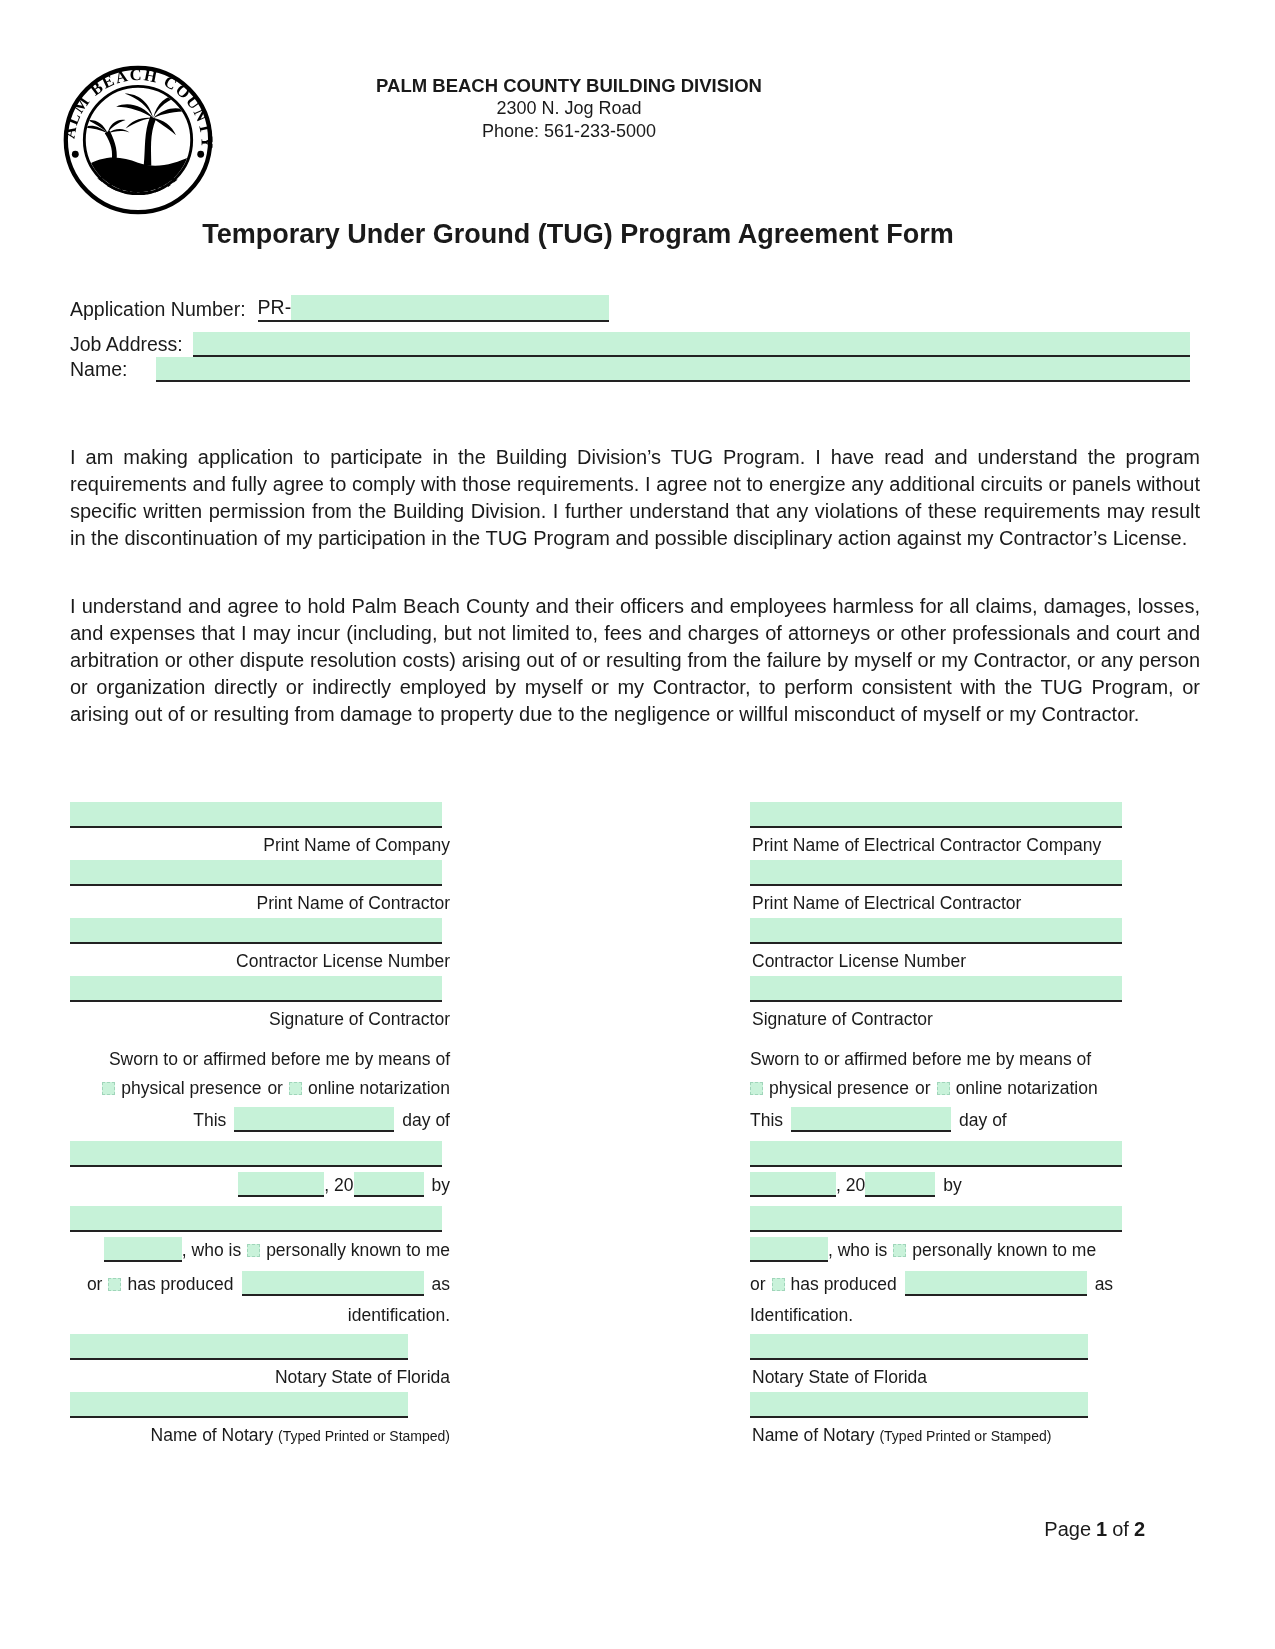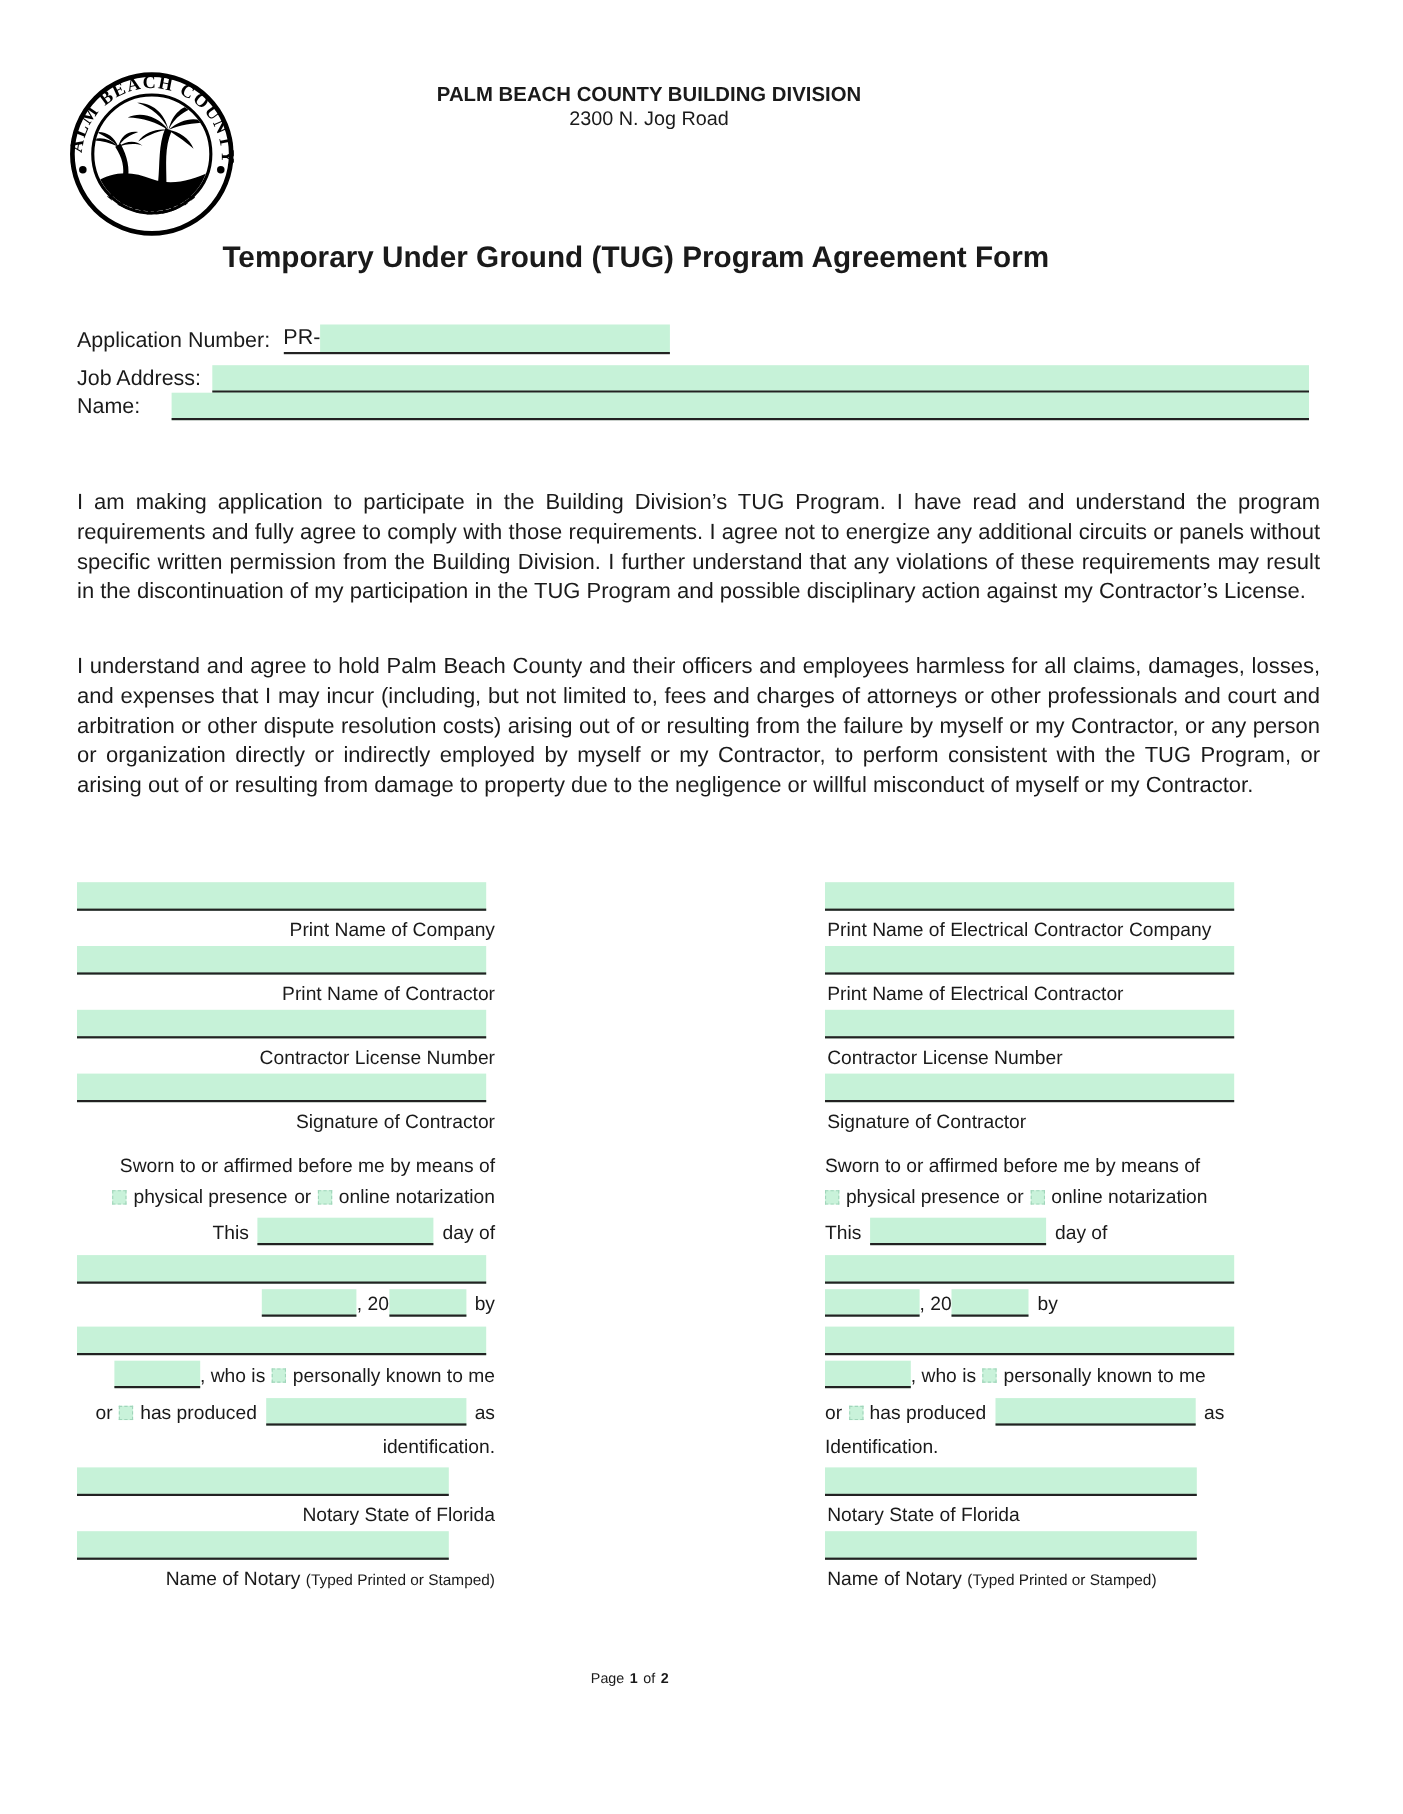--- a/index.html
+++ b/index.html
@@ -3,21 +3,21 @@
 <meta charset="utf-8">
 <style>
   :root{ --g:#c6f2d8; --ink:#1a1a1a; --ul:#222; }
   *{ margin:0; padding:0; box-sizing:border-box; }
   html,body{ background:#fff; }
   body{ font-family:"Liberation Sans", sans-serif; color:var(--ink); }
   .page{ position:relative; width:1275px; height:1649px; background:#fff; overflow:hidden; }
 
   
   .seal{ position:absolute; left:62px; top:64px; width:152px; height:152px; }
-  .hdr{ position:absolute; left:80px; top:74px; width:1020px; text-align:center;
+  .hdr{ position:absolute; left:59px; top:74px; width:1020px; text-align:center;
         font-size:18px; line-height:23px; }
   .hdr .org{ font-weight:bold; font-size:18.5px; }
   .title{ position:absolute; left:68px; top:219px; width:1020px; text-align:center;
           font-weight:bold; font-size:27px; }
 
   
   .frow{ position:absolute; left:70px; width:1120px; display:flex; align-items:flex-end;
          font-size:19.5px; line-height:26px; white-space:nowrap; }
   .frow .lbl{ margin-right:10px; }
   .uline{ border-bottom:2px solid var(--ul); }
@@ -40,21 +40,21 @@
            border-bottom:2px solid var(--ul); vertical-align:-6px; }
   .fullfield{ display:block; width:372px; height:26px; background:var(--g);
               border-bottom:2px solid var(--ul); margin:2px 0 5px; }
   .midfield{ width:338px; margin-top:4px; }
   .cb{ display:inline-block; width:13px; height:13px; background:#c9f2da;
        border:1.5px dashed #a0d5ba; vertical-align:-1px; }
   .mr6{ margin-right:6px; } .mr8{ margin-right:8px; } .ml8{ margin-left:8px; }
   .small{ font-size:14px; }
 
   
-  .footer{ position:absolute; top:1518px; left:0; width:1145px; text-align:center; font-size:13px; }
+  .footer{ position:absolute; top:1518px; left:0; width:1145px; text-align:right; font-size:20px; }
   .footer b{ font-weight:bold; }
   .sp{ display:inline-block; width:5px; }
 </style>
 </head>
 <body>
 
 <div class="page">
 
   <svg class="seal" viewBox="0 0 160 160">
     <defs>
@@ -87,20 +87,21 @@
       <path d="M48,73 C40,65 29,63 23,67 C31,67 40,69 48,73 Z" fill="#000"></path>
       <path d="M48,73 C44,63 36,58 27,59 C35,63 42,67 48,73 Z" fill="#000"></path>
       <path d="M48,73 C50,63 58,57 67,59 C59,62 52,66 48,73 Z" fill="#000"></path>
       <path d="M48,73 C56,67 65,67 71,72 C63,69 54,71 48,73 Z" fill="#000"></path>
     </g>
   </svg>
 
   <div class="hdr">
     <div class="org">PALM BEACH COUNTY BUILDING DIVISION</div>
     <div>2300 N. Jog Road</div>
+    <div>Phone: 561-233-5000</div>
   </div>
 
   <div class="title">Temporary Under Ground (TUG) Program Agreement Form</div>
 
   <div class="frow" style="top:331px;">
     <span class="lbl">Job Address:</span>
     <span class="hl uline grow"></span>
   </div>
 
   <div class="frow" style="top:294px;">

